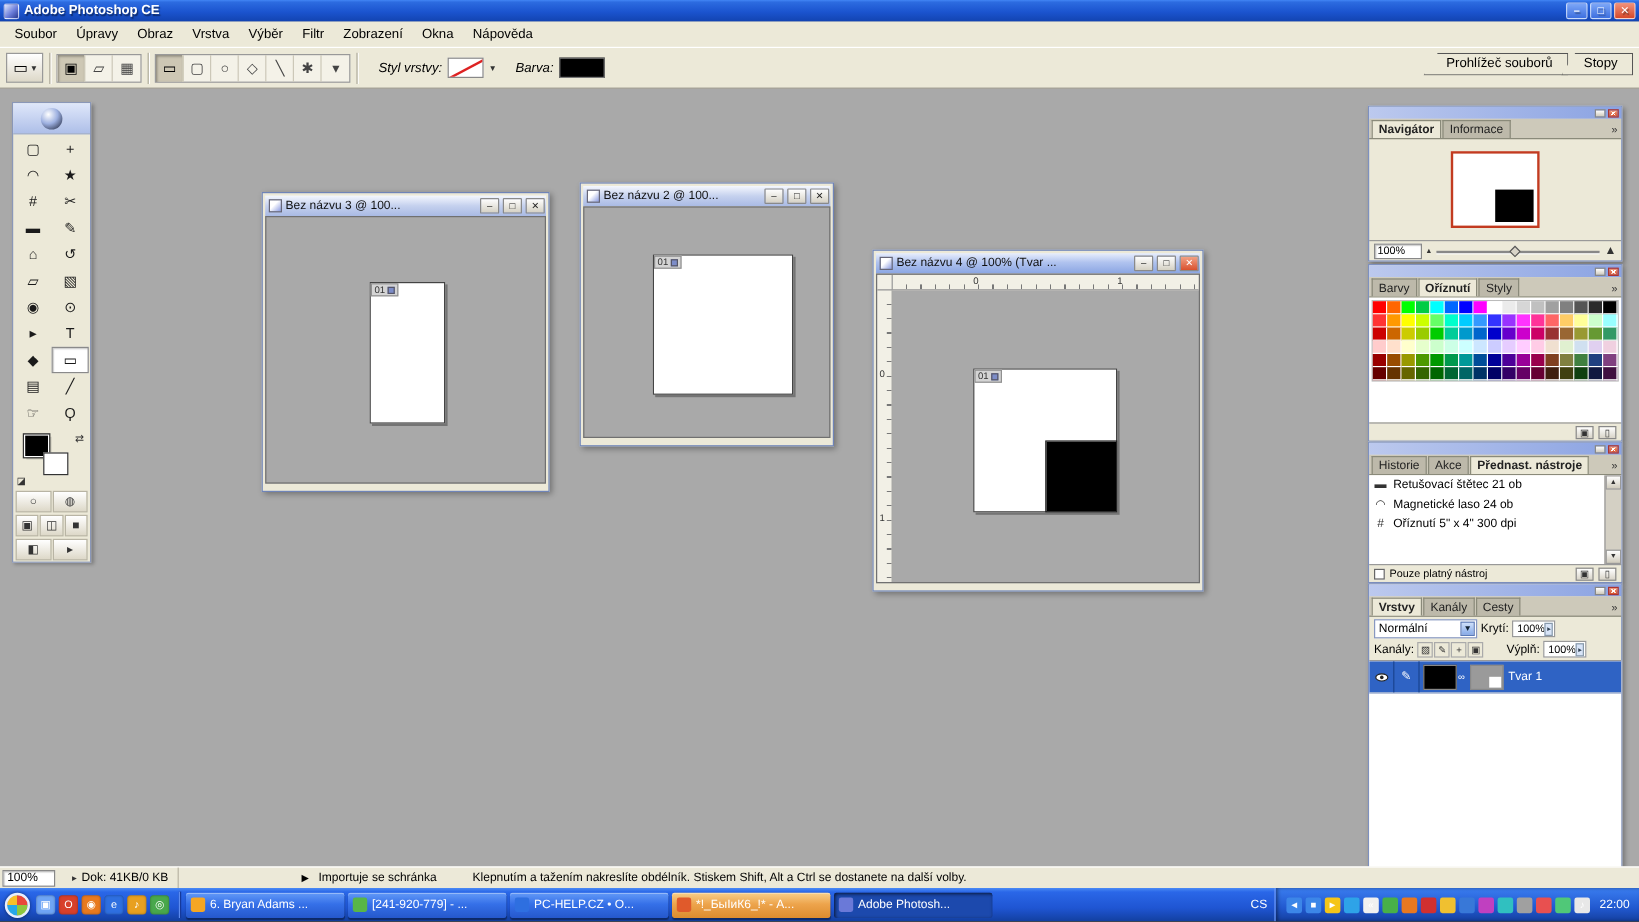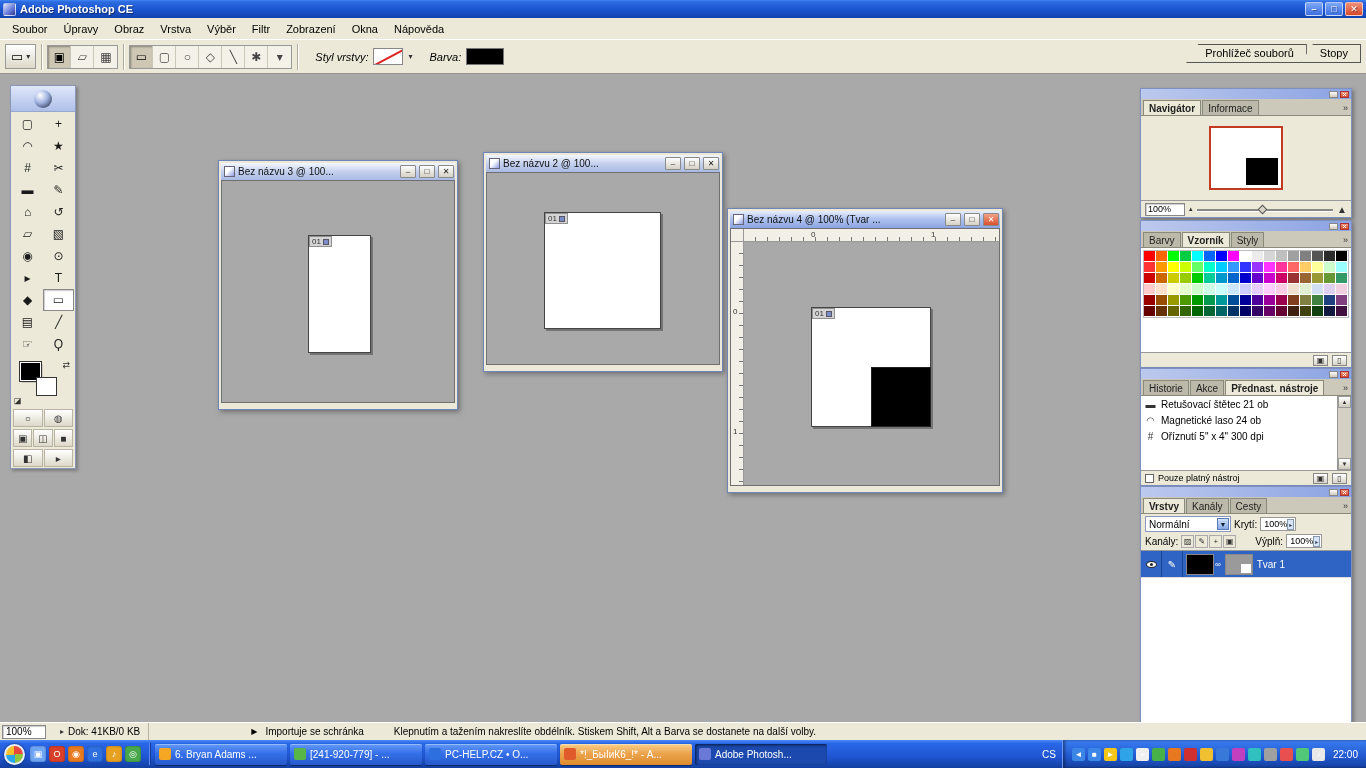--- a/index.html
+++ b/index.html
@@ -336,21 +336,21 @@
       <div class="dw-body">
         <div class="canvas" style="left:86px;top:54px;width:63px;height:118px;">
           <span class="slice">
             <span>01</span>
             <span class="slice-ico"></span>
           </span>
         </div>
       </div>
     </div>
 
-    <div class="docwin" style="left:483px;top:78px;width:240px;height:220px;">
+    <div class="docwin" style="left:483px;top:78px;width:212px;height:220px;">
       <div class="dw-title">
         <span class="dw-icon"></span>
         <span class="dw-text">Bez názvu 2 @ 100...</span>
         <span class="dw-btn">–</span>
         <span class="dw-btn">□</span>
         <span class="dw-btn">✕</span>
       </div>
       <div class="dw-body">
         <div class="canvas" style="left:57px;top:39px;width:117px;height:117px;">
           <span class="slice">
@@ -414,21 +414,21 @@
       </div>
     </div>
 
     <div class="panel" style="top:146px;height:148px;">
       <div class="p-strip">
         <span class="p-btn-g"></span>
         <span class="p-btn-r"></span>
       </div>
       <div class="p-tabs">
           <span class="p-tab">Barvy</span>
-          <span class="p-tab active">Vzorník</span>
+          <span class="p-tab active">Oříznutí</span>
           <span class="p-tab">Styly</span>
           <span class="p-chevron">»</span>
         </div>
       <div class="sw-body">
         <div id="sw-grid">
             <span class="swatch" style="background: rgb(255, 0, 0);"></span>
             <span class="swatch" style="background: rgb(255, 102, 0);"></span>
             <span class="swatch" style="background: rgb(0, 255, 0);"></span>
             <span class="swatch" style="background: rgb(0, 204, 68);"></span>
             <span class="swatch" style="background: rgb(0, 255, 255);"></span>
@@ -641,21 +641,21 @@
   </div>
 
   <div class="statusbar">
     <span class="sb-zoom">100%</span>
     <span class="sb-doc">
       <span class="dn">▸</span>
       <span>Dok: 41KB/0 KB</span>
     </span>
     <span class="sb-arrow">▶</span>
     <span class="sb-hint-a">Importuje se schránka</span>
-    <span class="sb-hint-b">Klepnutím a tažením nakreslíte obdélník. Stiskem Shift, Alt a Barva se dostanete na další volby.</span>
+    <span class="sb-hint-b">Klepnutím a tažením nakreslíte obdélník. Stiskem Shift, Alt a Ctrl se dostanete na další volby.</span>
   </div>
 
   <div class="taskbar">
     <span class="start-orb"></span>
     <span class="ql" id="quick-launch">
         <span class="ql-icon" style="background: rgb(111, 165, 245);">▣</span>
         <span class="ql-icon" style="background: rgb(216, 64, 42);">O</span>
         <span class="ql-icon" style="background: rgb(232, 122, 32);">◉</span>
         <span class="ql-icon" style="background: rgb(46, 111, 224);">e</span>
         <span class="ql-icon" style="background: rgb(232, 160, 32);">♪</span>

